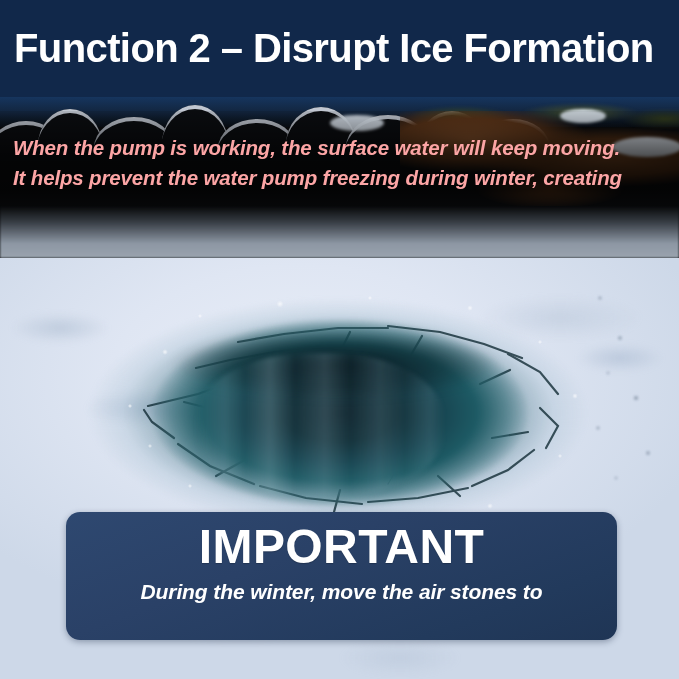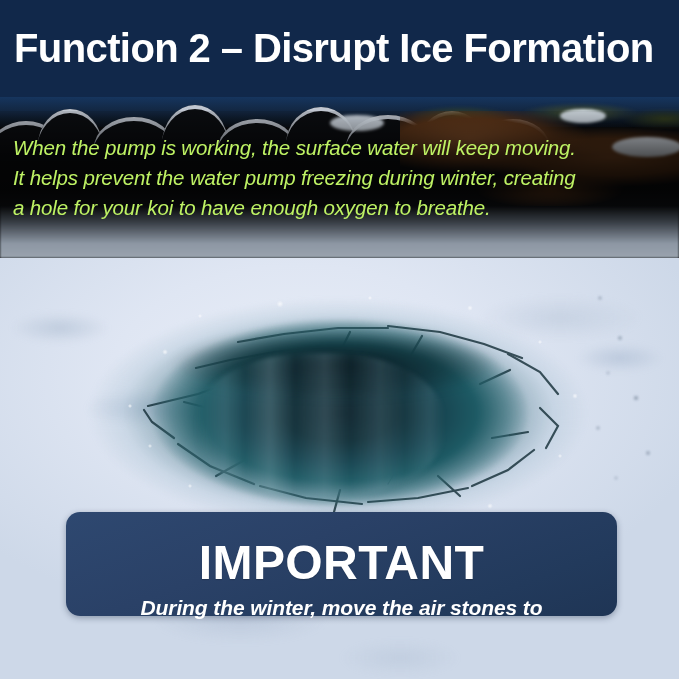--- a/index.html
+++ b/index.html
@@ -120,23 +120,23 @@
     left: 0; top: 14px;
     width: 679px; height: 110px;
     background: linear-gradient(180deg, rgba(0,0,0,0.10) 0%, rgba(0,0,0,0.62) 40%, rgba(0,0,0,0.70) 72%, rgba(0,0,0,0.15) 100%);
   }
   .subtitle-text {
     position: absolute;
     left: 13px;
     top: 36px;
     width: 655px;
     font-size: 20.5px;
-    font-weight: normal;
+    font-weight: bold;
     font-style: italic;
-    color: #bef264;
+    color: #fca5a5;
     line-height: 30px;
     letter-spacing: -0.15px;
   }
   .subtitle-text .ln { display: block; white-space: nowrap; }
 
   
   .ice-photo {
     position: absolute;
     left: 0;
     top: 258px;
@@ -275,26 +275,26 @@
       radial-gradient(circle 3px at 120px 200px, rgba(255,255,255,0.7) 0%, rgba(255,255,255,0) 72%),
       radial-gradient(circle 3px at 80px 160px,  rgba(255,255,255,0.7) 0%, rgba(255,255,255,0) 72%);
   }
 
   
   .callout {
     position: absolute;
     left: 66px;
     top: 512px;
     width: 551px;
-    height: 104px;
+    height: 128px;
     border-radius: 14px;
     background: linear-gradient(160deg, #2e4870 0%, #2a4167 38%, #223a5c 78%, #1f3555 100%);
     box-shadow: 0 2px 6px rgba(20,35,60,0.35);
     box-sizing: border-box;
-    padding: 24px 14px 10px;
+    padding: 8px 14px 10px;
     text-align: center;
   }
   .callout-title {
     font-size: 48px;
     font-weight: bold;
     color: #ffffff;
     letter-spacing: 0.4px;
     line-height: 54px;
     text-shadow: 0 1px 1px rgba(0,0,0,0.20);
   }
@@ -339,21 +339,20 @@
     <div class="snow-patch" style="left:612px; top:40px; width:70px; height:20px;"></div>
     <div class="snow-patch" style="left:560px; top:12px; width:46px; height:14px;"></div>
     <div class="snow-patch" style="left:330px; top:18px; width:54px; height:16px;"></div>
 
     <div class="winter-darkmask"></div>
     <div class="winter-snowfloor"></div>
 
     <div class="subtitle-text">
       <span class="ln">When the pump is working, the surface water will keep moving.</span>
       <span class="ln">It helps prevent the water pump freezing during winter, creating</span>
-      <span class="ln">a hole for your koi to have enough oxygen to breathe.</span>
     </div>
   </div>
 
   <div class="ice-photo">
     <div class="ice-noise"></div>
     <div class="frost-speckle"></div>
 
     <div class="hole-ring"></div>
 
     <svg class="hole-crackle" viewBox="0 0 500 230">

